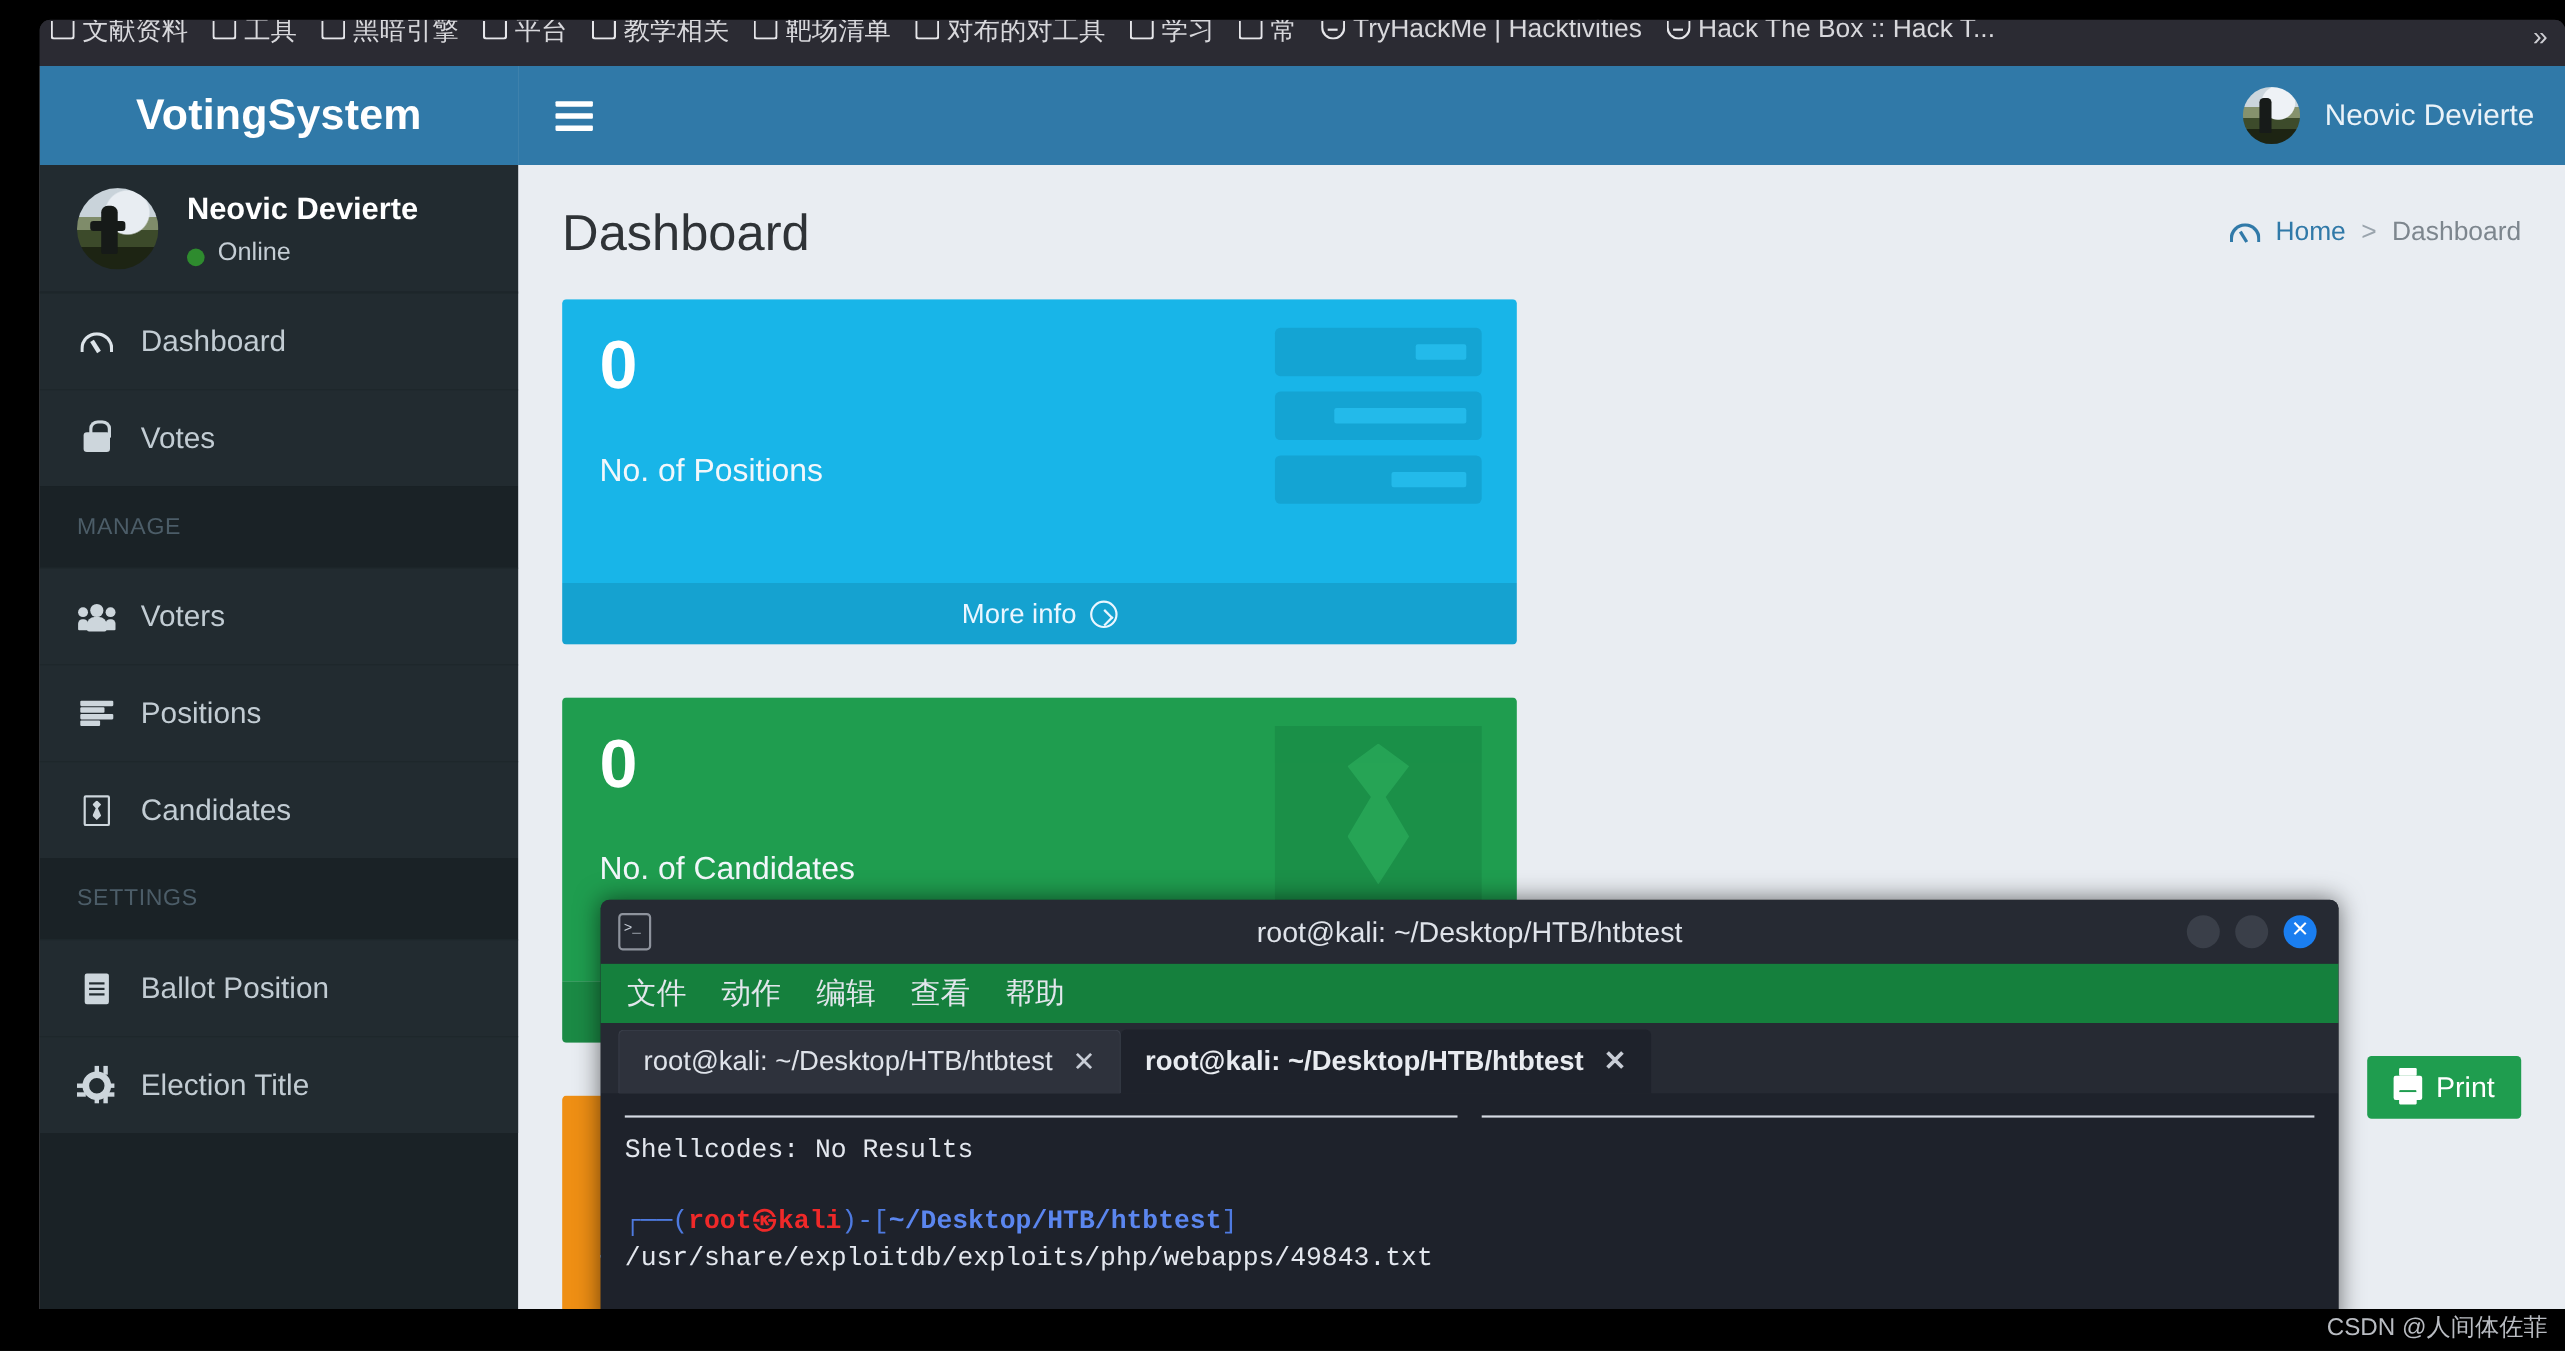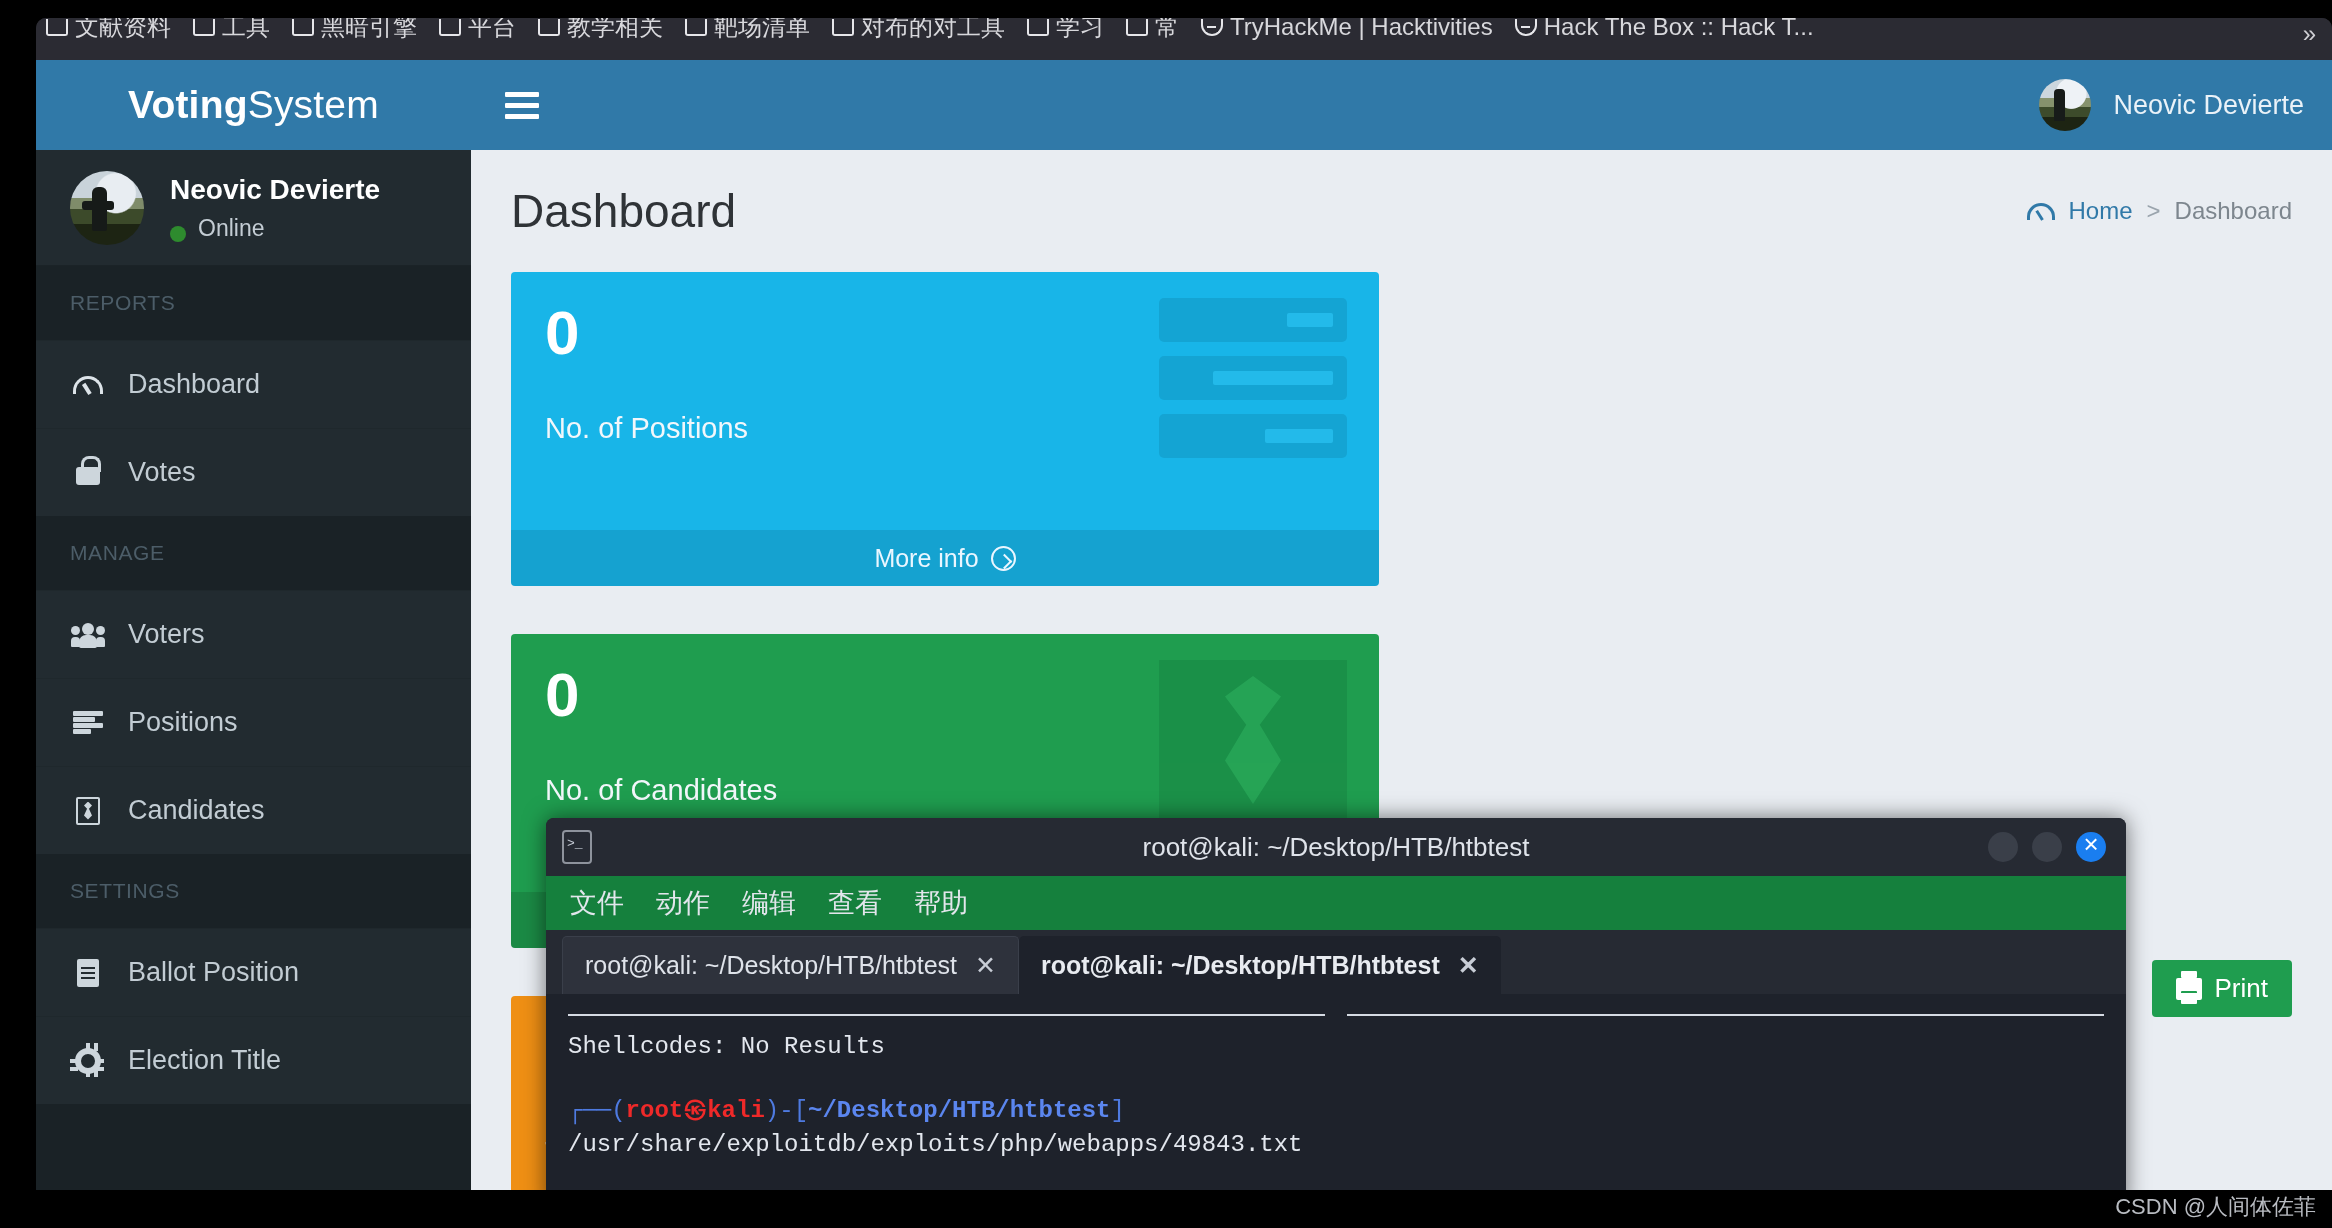--- a/index.html
+++ b/index.html
@@ -84,21 +84,21 @@
   }
   #brand {
     height: 90px;
     background: #3079a8;
     display: flex; align-items: center; justify-content: center;
     color: #fff;
     font-size: 39px;
     letter-spacing: .2px;
   }
   #brand .b1 { font-weight: bold; }
-  #brand .b2 { font-weight: normal; }
+  #brand .b2 { font-weight: bold; }
 
   #user-panel {
     height: 116px;
     background: #222b30;
     display: flex; align-items: center;
     padding-left: 34px;
     gap: 26px;
     border-bottom: 1px solid #1b2327;
   }
   #avatar-sidebar {
@@ -520,21 +520,20 @@
         <div id="avatar-sidebar"></div>
         <div id="user-meta">
           <div id="user-name-sidebar">Neovic Devierte</div>
           <div id="user-status">
             <span id="status-dot"></span>
             <span id="status-text">Online</span>
           </div>
         </div>
       </div>
 
-      <div class="nav-header">REPORTS</div>
       <div class="nav-item">
         <span class="ni-icon">
             <span class="ic-gauge"></span>
           </span>
         <span>Dashboard</span>
       </div>
       <div class="nav-item">
         <span class="ni-icon">
             <span class="ic-lock"></span>
           </span>

